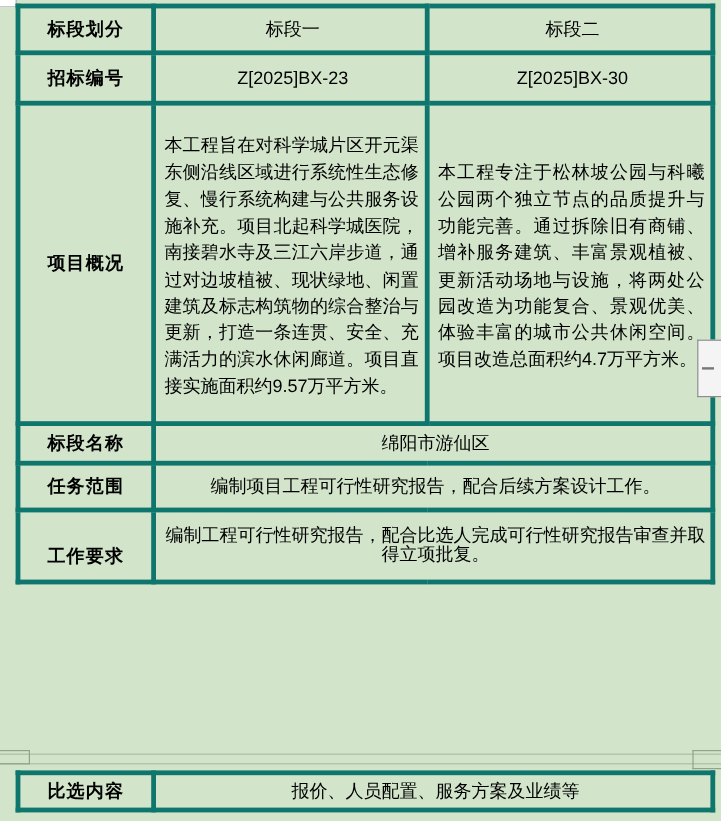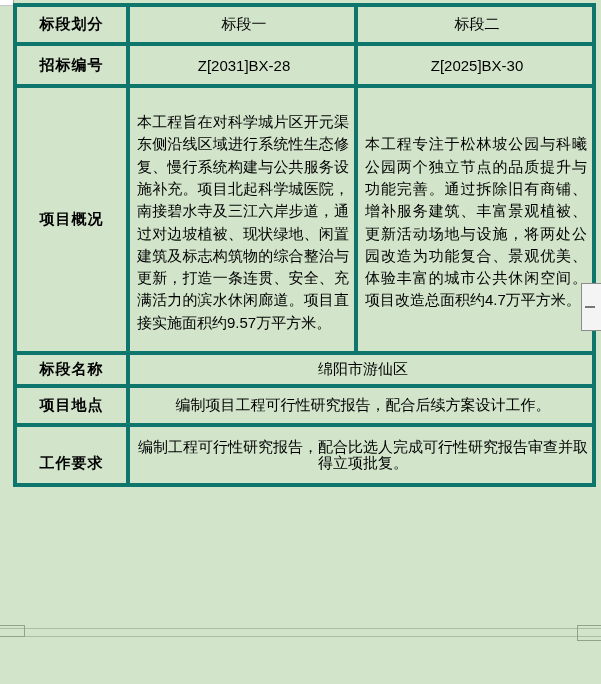--- a/index.html
+++ b/index.html
@@ -103,46 +103,58 @@
         <col style="width:238px">
       </colgroup>
     <tbody>
       <tr>
         <td class="lbl h39">标段划分</td>
         <td class="val">标段一</td>
         <td class="val">标段二</td>
       </tr>
       <tr>
         <td class="lbl h42">招标编号</td>
-        <td class="val">Z[2031]BX-28</td>
+        <td class="val">Z[2025]BX-23</td>
         <td class="val">Z[2025]BX-30</td>
       </tr>
       <tr>
         <td class="lbl h267">项目概况</td>
         <td class="para">本工程旨在对科学城片区开元渠东侧沿线区域进行系统性生态修复、慢行系统构建与公共服务设施补充。项目北起科学城医院，南接碧水寺及三江六岸步道，通过对边坡植被、现状绿地、闲置建筑及标志构筑物的综合整治与更新，打造一条连贯、安全、充满活力的滨水休闲廊道。项目直接实施面积约9.57万平方米。</td>
         <td class="para">本工程专注于松林坡公园与科曦公园两个独立节点的品质提升与功能完善。通过拆除旧有商铺、增补服务建筑、丰富景观植被、更新活动场地与设施，将两处公园改造为功能复合、景观优美、体验丰富的城市公共休闲空间。项目改造总面积约4.7万平方米。</td>
       </tr>
       <tr>
         <td class="lbl h33">标段名称</td>
         <td class="val" colspan="2">绵阳市游仙区</td>
       </tr>
       <tr>
-        <td class="lbl h39">项目地点</td>
+        <td class="lbl h39">任务范围</td>
         <td class="val" colspan="2">编制项目工程可行性研究报告，配合后续方案设计工作。</td>
       </tr>
       <tr>
         <td class="lbl h60">工作要求</td>
         <td class="val h60v" colspan="2">编制工程可行性研究报告，配合比选人完成可行性研究报告审查并取得立项批复。</td>
       </tr>
     </tbody>
   </table>
 
   <div class="boundary-line bl1"></div>
   <div class="boundary-line bl2"></div>
   <div class="corner-box corner-left"></div>
   <div class="corner-box corner-right"></div>
 
+  <table class="doc" id="t2">
+    <colgroup>
+        <col style="width:113px">
+        <col style="width:466px">
+      </colgroup>
+    <tbody>
+      <tr>
+        <td class="lbl h31">比选内容</td>
+        <td class="val">报价、人员配置、服务方案及业绩等</td>
+      </tr>
+    </tbody>
+  </table>
 
   <div class="scroll-thumb">
     <div class="grip"></div>
   </div>
 
 </div>
 
 </body></html>

